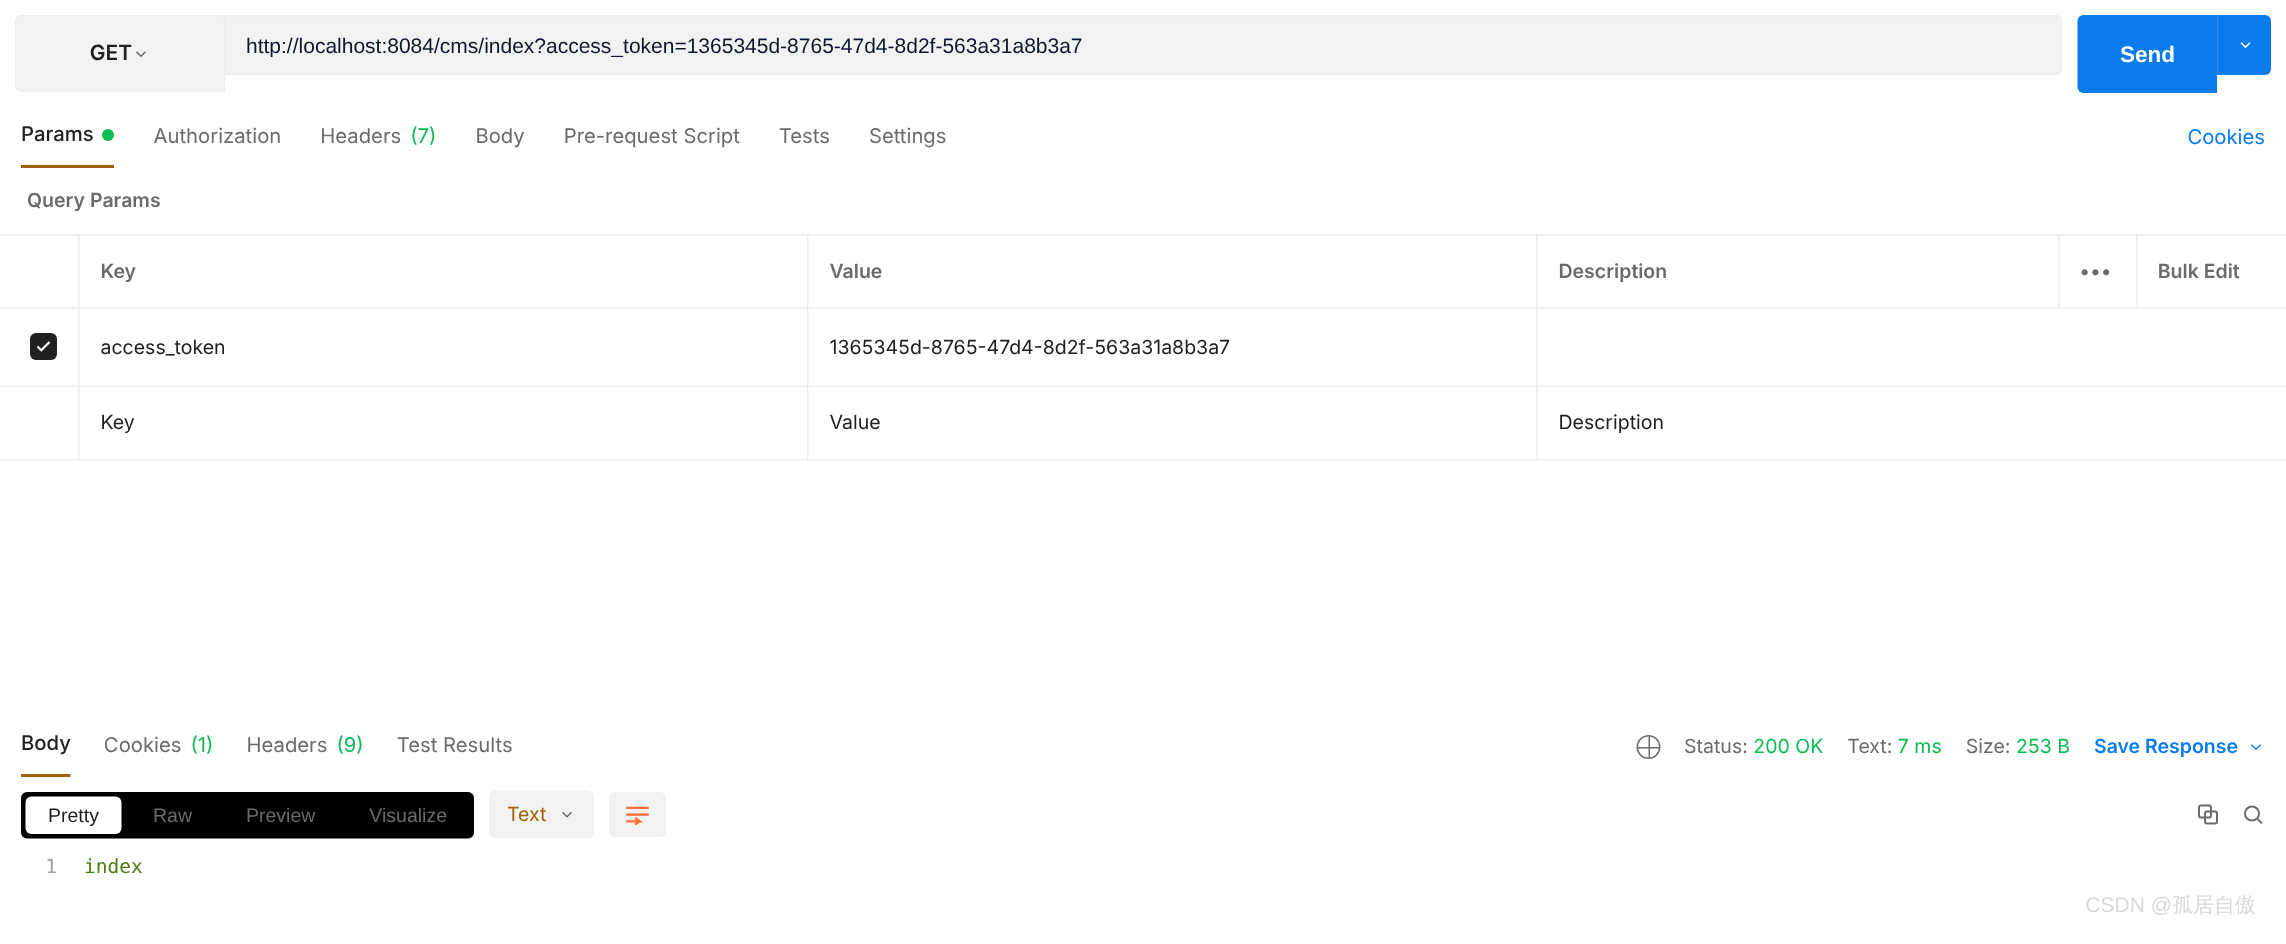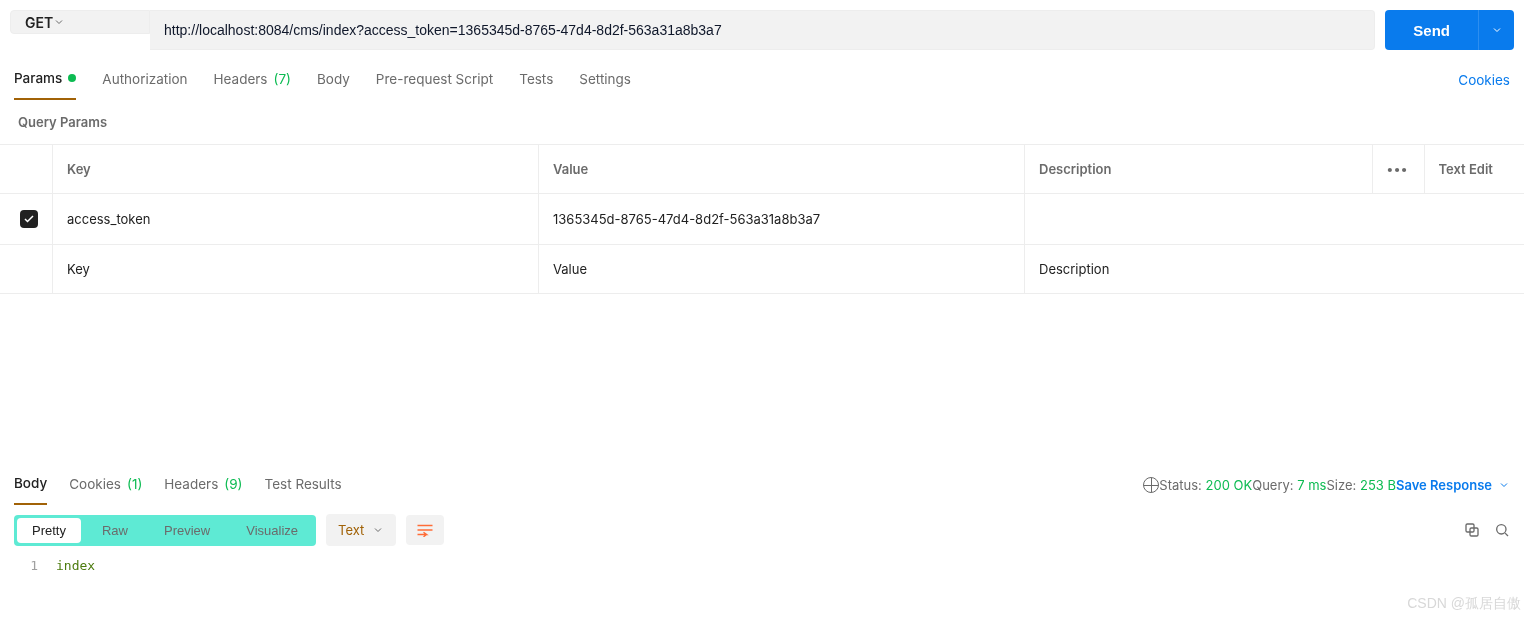--- a/index.html
+++ b/index.html
@@ -10,34 +10,34 @@
     background: #fff;
     width: 1524px;
     height: 629px;
     overflow: hidden;
     position: relative;
   }
 
   
   .req-bar { display: flex; gap: 10px; padding: 10px 10px 10px 10px; align-items: stretch; }
   .method-select {
-    display: flex; align-items: center; justify-content: flex-start;
+    display: flex; align-items: center; justify-content: center;
     width: 140px; background: #f2f2f2; border: 1px solid #ededed; border-radius: 4px 0 0 4px;
-    padding: 0 14px; font-weight: 600; font-size: 14px; height: 24px;
+    padding: 0 14px; font-weight: 600; font-size: 14px; height: 51px;
   }
   .method-select .chev { color: #6b6b6b; }
   .url-input {
     flex: 1; background: #f2f2f2; border: 1px solid #ededed; border-left: none;
     border-radius: 0 4px 4px 0; height: 40px; padding: 0 14px; font-size: 14px; color: #0f172a;
     margin-left: -10px;
   }
   .send-wrap { display: flex; }
   .send-btn {
     background: #097bed; color: #fff; border: none; font-weight: 600; font-size: 15px;
-    height: 40px; padding: 0 28px; border-radius: 4px 0 0 4px; cursor: pointer;
+    height: 52px; padding: 0 28px; border-radius: 4px 0 0 4px; cursor: pointer;
   }
   .send-more {
     background: #097bed; color: #fff; border: none; border-left: 1px solid #2d8ef0;
     height: 40px; width: 36px; border-radius: 0 4px 4px 0; cursor: pointer;
     display: flex; align-items: center; justify-content: center;
   }
 
   
   .tabs-row { display: flex; align-items: center; padding: 0 14px; border-bottom: 1px solid transparent; }
   .tabs { display: flex; gap: 26px; flex: 1; }
@@ -73,44 +73,44 @@
   .more-dots { color: #6b6b6b; font-weight: 900; letter-spacing: 2px; cursor: pointer; }
   .params-table tr td:first-child, .params-table tr th:first-child { border-left: none; }
   .params-table tr td:last-child, .params-table tr th:last-child { border-right: none; }
 
   
   .spacer { height: 170px; }
 
   
   .resp-row { display: flex; align-items: center; padding: 0 14px; border-top: 1px solid transparent; }
   .resp-tabs { display: flex; gap: 22px; flex: 1; }
-  .status-block { display: flex; align-items: center; gap: 0; font-size: 13px; color: #6b6b6b; }
+  .status-block { display: flex; align-items: center; gap: 16px; font-size: 13px; color: #6b6b6b; }
   .status-block .ok, .status-block .val { color: #0cbb52; }
   .save-resp { color: #097bed; font-weight: 600; cursor: pointer; display: flex; align-items: center; gap: 6px; }
   .globe { width: 16px; height: 16px; border: 1.5px solid #6b6b6b; border-radius: 50%; position: relative; }
   .globe::before { content: ""; position: absolute; top: 0; bottom: 0; left: 50%; width: 1px; background: #6b6b6b; }
   .globe::after { content: ""; position: absolute; left: 0; right: 0; top: 50%; height: 1px; background: #6b6b6b; }
 
   
   .body-controls { display: flex; align-items: center; gap: 10px; padding: 10px 14px 6px 14px; }
-  .seg { display: flex; background: #5eead4; border-radius: 4px; overflow: hidden; }
+  .seg { display: flex; background: #000000; border-radius: 4px; overflow: hidden; }
   .seg .seg-btn { padding: 8px 18px; font-size: 13px; color: #6b6b6b; cursor: pointer; border: none; background: transparent; }
   .seg .seg-btn.active { background: #fff; color: #212121; border-radius: 4px; margin: 3px; padding: 5px 15px; }
   .dd { display: flex; align-items: center; gap: 8px; background: #f2f2f2; border-radius: 4px; padding: 8px 12px; font-size: 13px; color: #a16207; cursor: pointer; }
   .wrap-btn { background: #f2f2f2; border-radius: 4px; padding: 8px 10px; cursor: pointer; color: #ff6c37; display: flex; align-items: center; }
   .right-icons { margin-left: auto; display: flex; gap: 14px; color: #6b6b6b; }
   .icon-btn { cursor: pointer; display: flex; align-items: center; }
 
   
   .resp-body { display: flex; font-family: "SFMono-Regular", Consolas, monospace; font-size: 13px; padding: 6px 0; }
   .line-no { width: 56px; text-align: right; padding-right: 18px; color: #a0a0a0; }
   .line-content { color: #4d7c0f; }
 
   
-  .watermark { position: absolute; bottom: 16px; right: 3px; font-size: 14px; color: #d8d8d8; font-family: Arial, sans-serif; }
+  .watermark { position: absolute; bottom: 16px; right: 20px; font-size: 14px; color: #d8d8d8; font-family: Arial, sans-serif; }
   .chev-sm { display:inline-block; }
   svg { display: block; }
 </style>
 </head>
 <body>
 
 <div class="req-bar">
   <div class="method-select">
     <span>GET</span>
     <span class="chev">
@@ -162,21 +162,21 @@
 <div class="sub-label">Query Params</div>
 
 <table class="params-table">
   <thead>
     <tr>
       <th class="col-check"></th>
       <th class="col-key">Key</th>
       <th class="col-value">Value</th>
       <th class="col-desc">Description</th>
       <th class="col-more"><span class="more-dots">•••</span></th>
-      <th class="col-bulk"><span class="bulk-link">Text Edit</span></th>
+      <th class="col-bulk"><span class="bulk-link">Bulk Edit</span></th>
     </tr>
   </thead>
   <tbody>
     <tr>
       <td class="col-check">
         <span class="check-box">
           <svg width="12" height="12" viewBox="0 0 24 24" fill="none" stroke="#fff" stroke-width="3">
               <polyline points="20 6 9 17 4 12"></polyline>
             </svg>
         </span>
@@ -213,21 +213,21 @@
         <span>Test Results</span>
       </div>
   </div>
   <div class="status-block">
     <span class="globe"></span>
     <span>
       <span>Status:</span>
       <span class="ok">200 OK</span>
     </span>
     <span>
-      <span>Query:</span>
+      <span>Text:</span>
       <span class="val">7 ms</span>
     </span>
     <span>
       <span>Size:</span>
       <span class="val">253 B</span>
     </span>
     <span class="save-resp">
       <span>Save Response</span>
       <svg class="chev-sm" width="12" height="12" viewBox="0 0 24 24" fill="none" stroke="#097bed" stroke-width="2">
           <polyline points="6 9 12 15 18 9"></polyline>

